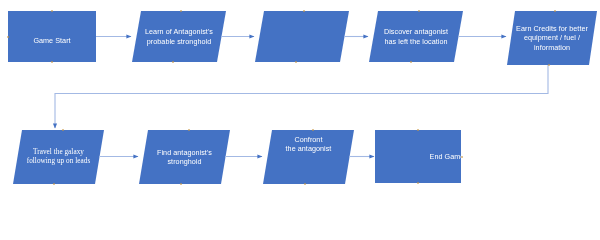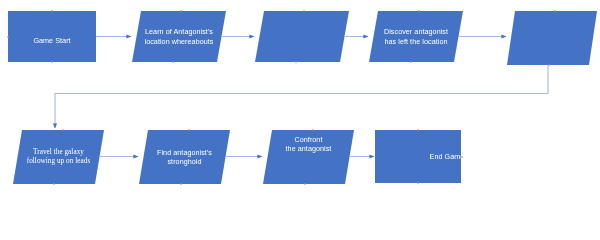--- a/index.html
+++ b/index.html
@@ -89,26 +89,29 @@
     <line x1="99" y1="156.5" x2="138" y2="156.5" stroke="#A3B9E4" stroke-width="1.1" marker-end="url(#arrowhead)"></line>
 
     <line x1="225" y1="156.5" x2="262" y2="156.5" stroke="#A3B9E4" stroke-width="1.1" marker-end="url(#arrowhead)"></line>
 
     <line x1="349" y1="156.5" x2="374" y2="156.5" stroke="#A3B9E4" stroke-width="1.1" marker-end="url(#arrowhead)"></line>
   </svg>
 
   <div class="node-label" style="left:8px; top:11px; width:88px; height:60px;">Game Start</div>
 
   <div class="node-label" style="left:130px; top:11px; width:98px; height:51px;">Learn of Antagonist's
-location whereabouts</div>
+probable stronghold</div>
 
 
   <div class="node-label" style="left:368px; top:11px; width:96px; height:51px;">Discover antagonist
 has left the location</div>
 
+  <div class="node-label" style="left:506px; top:11px; width:92px; height:54px;">Earn Credits for better
+equipment / fuel /
+information</div>
 
   <div class="node-label" style="left:11px; top:130px; width:95px; height:54px;font-family:Liberation Serif, serif;">Travel the galaxy
 following up on leads</div>
 
   <div class="node-label" style="left:138px; top:130px; width:93px; height:54px;">Find antagonist's
 stronghold</div>
 
   <div class="node-label" style="left:262px; top:117px; width:93px; height:54px;">Confront
 the antagonist</div>
 

